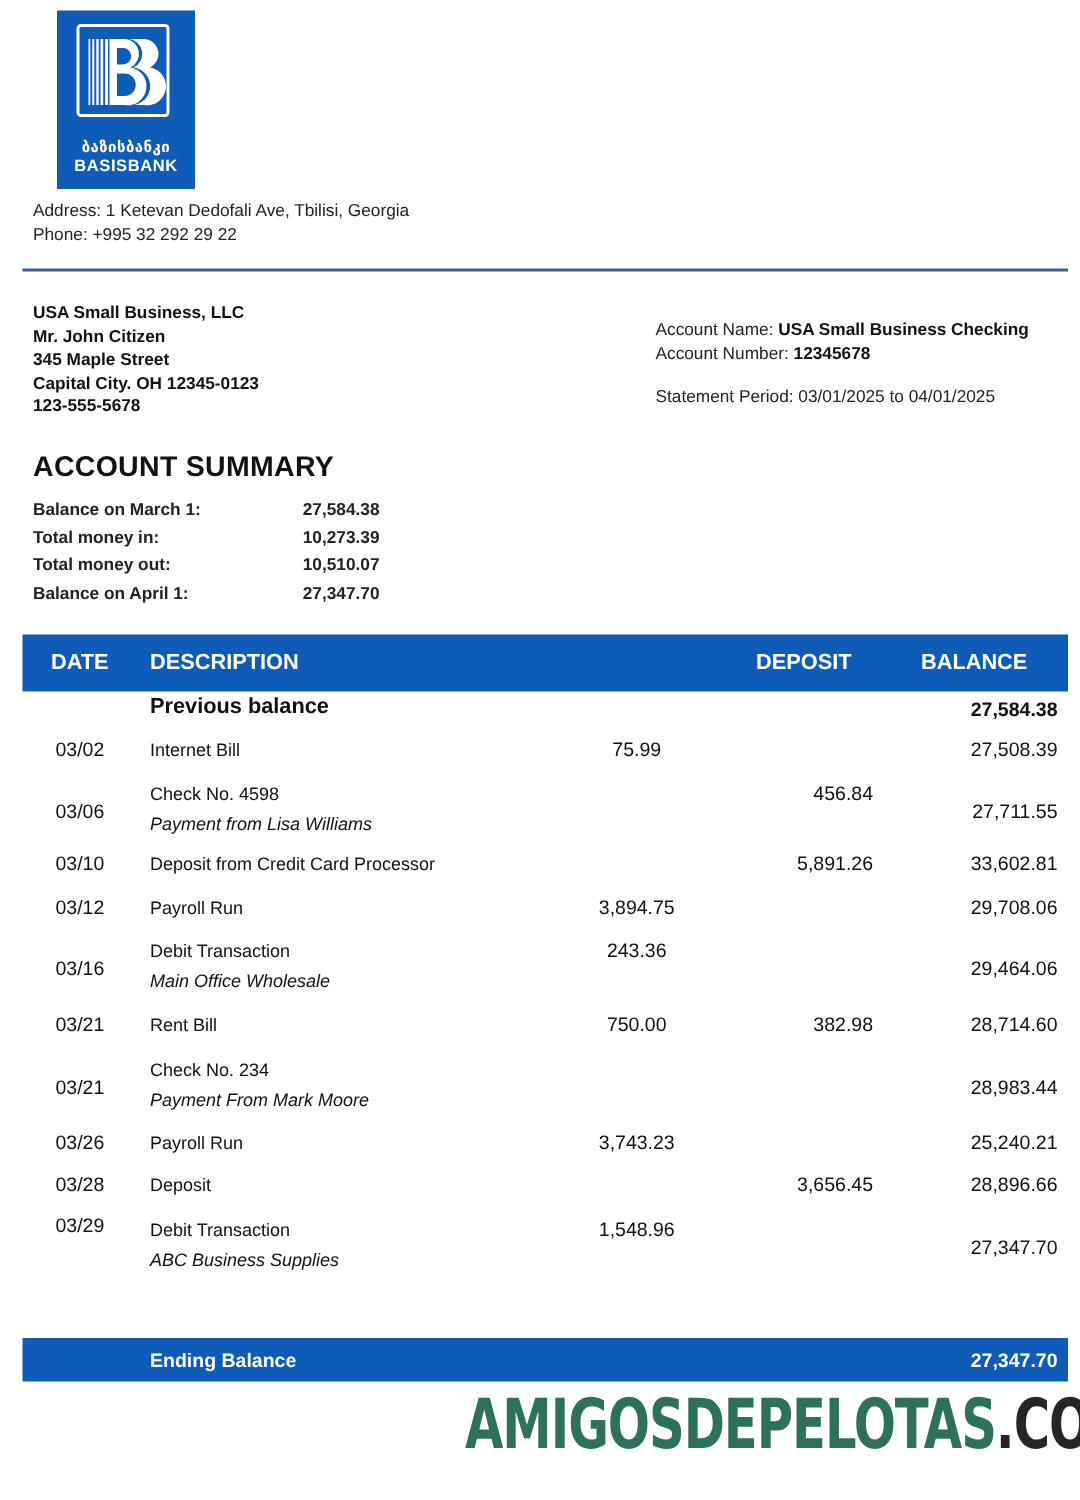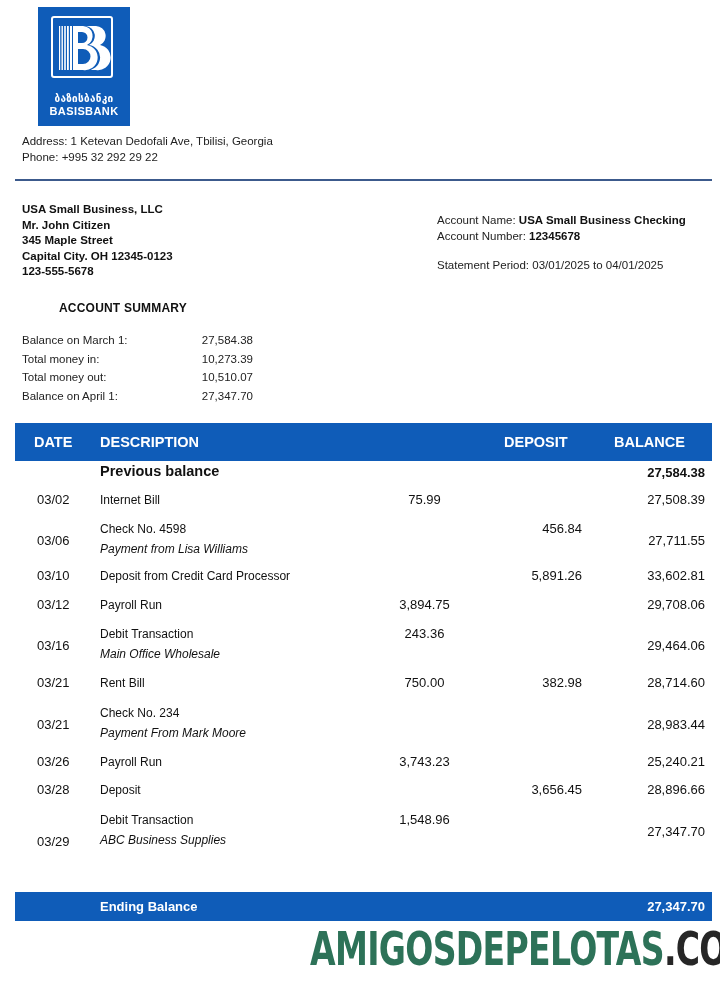--- a/index.html
+++ b/index.html
@@ -22,23 +22,23 @@
     .bank-info { left: 22px; top: 133px; font-size: 11.5px; line-height: 16px; color: #222; }
 
     .divider { left: 15px; top: 179px; width: 697px; height: 2px; background: #3c5a8c; }
 
     .customer { left: 22px; top: 202px; font-size: 11.5px; line-height: 15.5px; font-weight: bold; color: #111; }
 
     .account { left: 437px; top: 212px; font-size: 11.5px; line-height: 16px; color: #222; }
     .account b { color: #111; }
     .period { left: 437px; top: 259px; font-size: 11.5px; color: #222; }
 
-    .summary-title { left: 22px; top: 301px; font-size: 12px; font-weight: bold; color: #111; letter-spacing: 0.2px; margin-left: 37px; }
+    .summary-title { left: 22px; top: 301px; font-size: 19px; font-weight: bold; color: #111; letter-spacing: 0.2px; }
     .summary { left: 22px; top: 331px; font-size: 11.5px; color: #222; }
-    .summary-row { display: flex; height: 18.5px; line-height: 18.5px; }
+    .summary-row { display: flex; height: 18.5px; line-height: 18.5px; font-weight: bold; }
     .summary-row .lbl { width: 170px; }
     .summary-row .val { width: 61px; text-align: right; }
 
     
     .tbl { left: 15px; top: 423px; width: 697px; }
     .thead { height: 38px; background: #0f5cb8; color: #fff; font-weight: bold;
       font-size: 14.5px; position: relative; }
     .thead span { position: absolute; top: 0; line-height: 38px; text-align: center; }
     .row { position: relative; font-size: 12px; color: #111; }
     .row span { position: absolute; }
@@ -200,21 +200,21 @@
   </div>
 
   <div class="row" style="height:28px">
     <span class="date" style="top:4px">03/28</span>
     <span class="desc" style="top:5px">Deposit</span>
     <span class="dp num" style="top:4px">3,656.45</span>
     <span class="bal num" style="top:4px">28,896.66</span>
   </div>
 
   <div class="row" style="height:50px">
-    <span class="date" style="top:28px">03/29</span>
+    <span class="date" style="top:3px">03/29</span>
     <span class="desc" style="top:7px">Debit Transaction</span>
     <span class="desc sub" style="top:27px">ABC Business Supplies</span>
     <span class="wd num" style="top:6px">1,548.96</span>
     <span class="bal num" style="top:18px">27,347.70</span>
   </div>
 </div>
 
 <div class="abs ending">
   <span style="left:85px">Ending Balance</span>
   <span style="right:7px">27,347.70</span>

